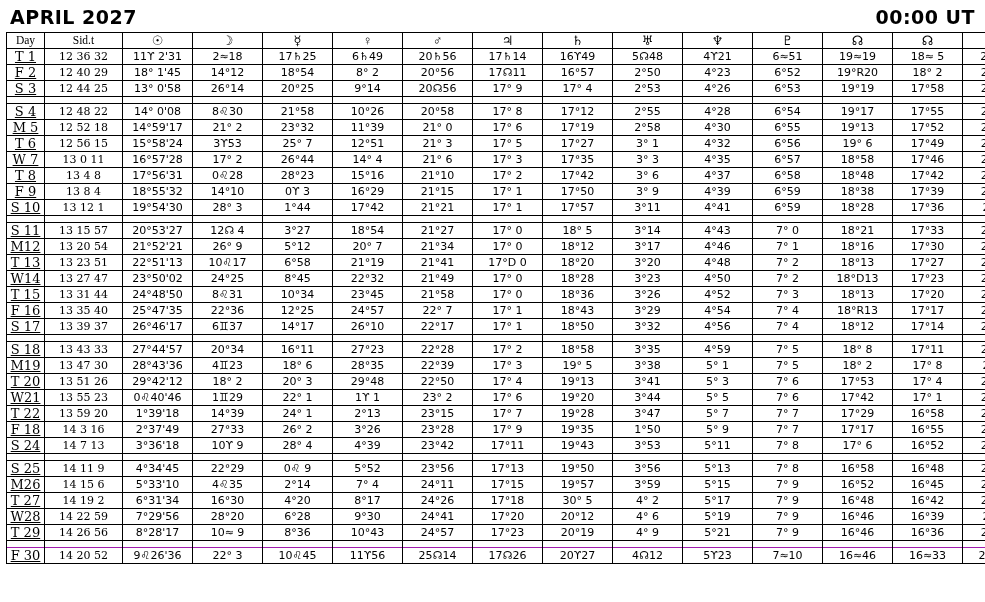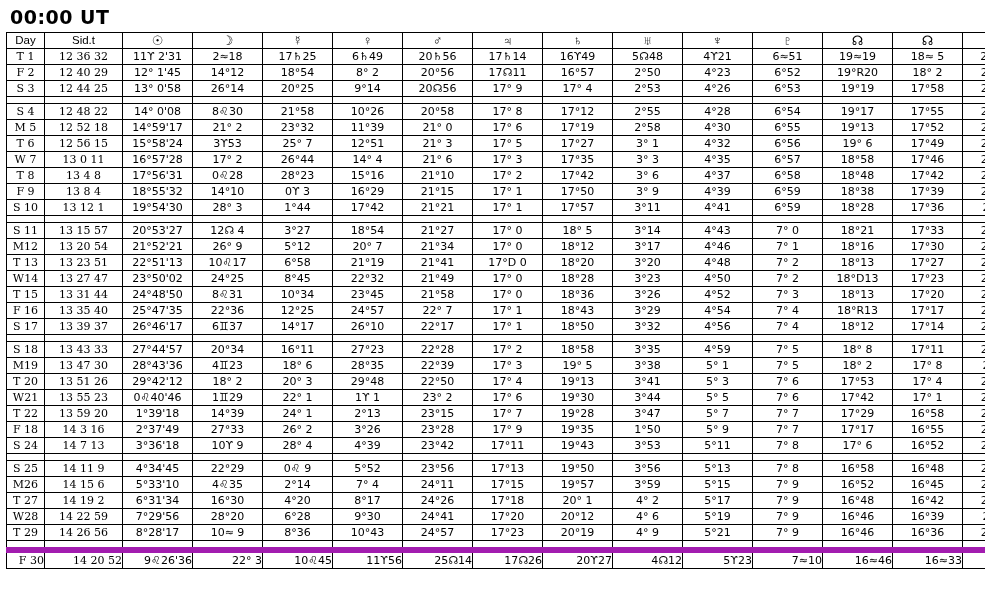--- a/index.html
+++ b/index.html
@@ -1,37 +1,38 @@
 <!DOCTYPE html>
 <html><head>
 <meta charset="utf-8">
 <style>
   html,body{margin:0;padding:0;background:#ffffff;}
   body{width:985px;height:602px;font-family:"DejaVu Sans",sans-serif;color:#000;}
   #page{position:relative;width:985px;height:602px;box-sizing:border-box;padding:4px 6px 0 6px;}
   .topbar{display:flex;justify-content:space-between;align-items:flex-end;font-weight:bold;font-size:19px;letter-spacing:0.5px;padding:2px 4px 4px 4px;font-family:"DejaVu Sans",sans-serif;}
   table.eph{border-collapse:collapse;table-layout:fixed;width:973px;font-size:11px;font-family:"DejaVu Serif",serif;}
   table.eph td,table.eph th{border:1px solid #000;padding:0;text-align:center;vertical-align:middle;height:15px;line-height:13px;white-space:nowrap;overflow:hidden;}
-  thead th{font-size:13px;font-family:Liberation Sans, sans-serif;height:18px;font-weight:normal;margin-left:29px;}
+  thead th{font-size:13px;font-family:Liberation Serif, serif;height:18px;font-weight:normal;margin-left:29px;}
   thead th.daycol{font-size:11.5px;}
-  td.day{font-size:11px;}
+  td.day{font-size:13px;text-decoration:underline;}
   tr.spacer td{border-top:none;border-bottom:none;height:6px;}
   tr.spacer td:first-child{border-left:1px solid #000;}
   tr.spacer td:last-child{border-right:1px solid #000;}
-  tr.lastrow td{border-top:6px solid #a21caf;text-align:right;}
+  tr.lastrow td{border-top:1px solid #a21caf;}
   .sym{font-family:"DejaVu Sans",sans-serif;font-size:11px;}
   col.c-day{width:38px;}
   col.c-sid{width:78px;}
   col.c-pl{width:70px;}
 </style>
 </head>
 <body>
 
 <div id="page">
   <div class="topbar">
+    <div>APRIL 2027</div>
     <div>00:00  UT</div>
   </div>
 
   <table class="eph">
     <colgroup>
       <col class="c-day">
         <col class="c-sid">
       <col class="c-pl">
         <col class="c-pl">
         <col class="c-pl">
@@ -81,21 +82,21 @@
           <td class="sym">5☊48</td>
           <td class="sym">4ϒ21</td>
           <td class="sym">6≈51</td>
           <td class="sym">19≈19</td>
           <td class="sym">18≈ 5</td>
           <td class="sym">22☊ 5</td>
         </tr>
         <tr class="">
           <td class="day">F  2</td>
           <td>12 40 29</td>
-          <td class="sym">12° 1'45</td>
+          <td class="sym">18° 1'45</td>
           <td class="sym">14°12</td>
           <td class="sym">18°54</td>
           <td class="sym">8° 2</td>
           <td class="sym">20°56</td>
           <td class="sym">17☊11</td>
           <td class="sym">16°57</td>
           <td class="sym">2°50</td>
           <td class="sym">4°23</td>
           <td class="sym">6°52</td>
           <td class="sym">19°R20</td>
@@ -461,21 +462,21 @@
         </tr>
         <tr class="">
           <td class="day">W21</td>
           <td>13 55 23</td>
           <td class="sym">0♌40'46</td>
           <td class="sym">1♊29</td>
           <td class="sym">22° 1</td>
           <td class="sym">1ϒ 1</td>
           <td class="sym">23° 2</td>
           <td class="sym">17° 6</td>
-          <td class="sym">19°30</td>
+          <td class="sym">19°20</td>
           <td class="sym">3°44</td>
           <td class="sym">5° 5</td>
           <td class="sym">7° 6</td>
           <td class="sym">17°42</td>
           <td class="sym">17° 1</td>
           <td class="sym">24°18</td>
         </tr>
         <tr class="">
           <td class="day">T 22</td>
           <td>13 59 20</td>
@@ -580,21 +581,21 @@
         </tr>
         <tr class="">
           <td class="day">T 27</td>
           <td>14 19  2</td>
           <td class="sym">6°31'34</td>
           <td class="sym">16°30</td>
           <td class="sym">4°20</td>
           <td class="sym">8°17</td>
           <td class="sym">24°26</td>
           <td class="sym">17°18</td>
-          <td class="sym">20° 1</td>
+          <td class="sym">30° 5</td>
           <td class="sym">4° 2</td>
           <td class="sym">5°17</td>
           <td class="sym">7° 9</td>
           <td class="sym">16°48</td>
           <td class="sym">16°42</td>
           <td class="sym">24°58</td>
         </tr>
         <tr class="">
           <td class="day">W28</td>
           <td>14 22 59</td>

